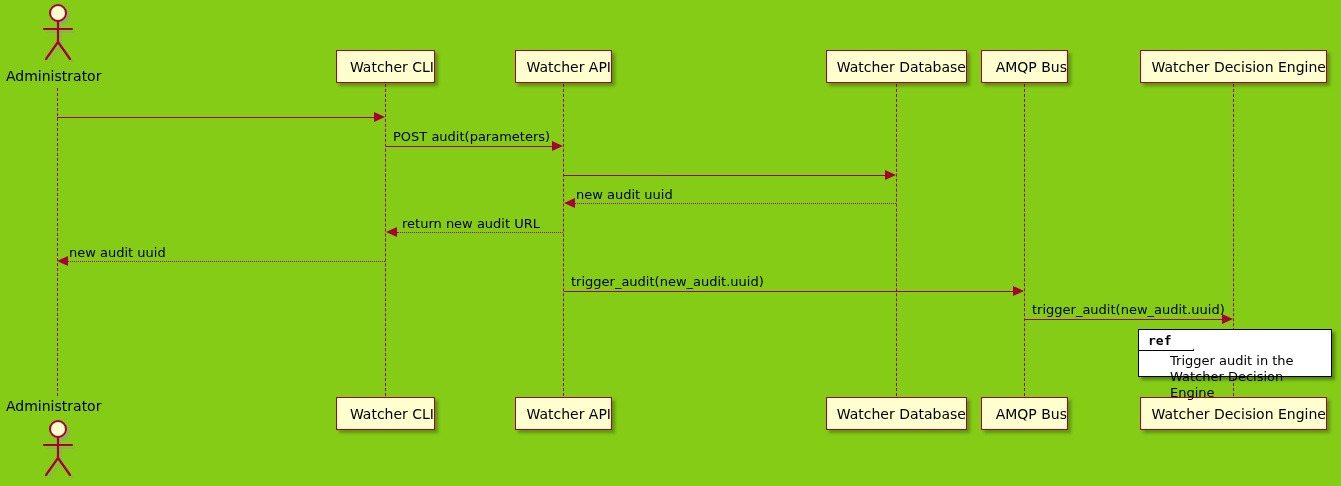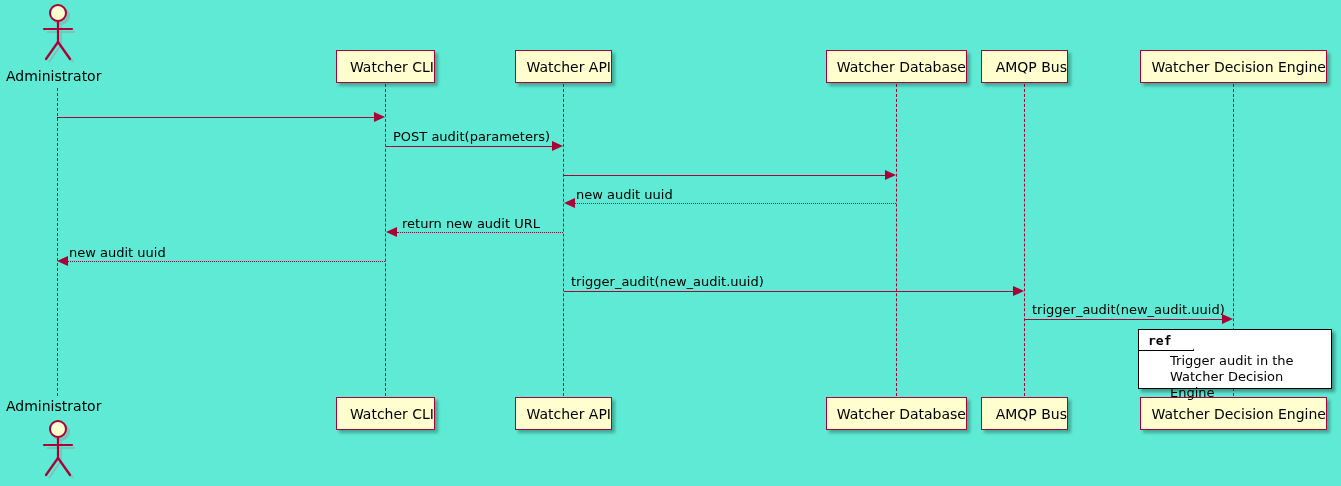--- a/index.html
+++ b/index.html
@@ -4,21 +4,21 @@
 <style>
   html, body {
     margin: 0;
     padding: 0;
     background: #FFFFFF;
   }
   #diagram {
     position: relative;
     width: 1341px;
     height: 486px;
-    background: #5eead4;
+    background: #84cc16;
     font-family: "DejaVu Sans", sans-serif;
     overflow: hidden;
   }
   
   .participant {
     position: absolute;
     box-sizing: border-box;
     background: #FEFECE;
     border: 1.5px solid #A80036;
     color: #000000;
@@ -191,21 +191,21 @@
   <div class="msg-arrow left" style="left:57px; top:256px;"></div>
 
   <div class="msg-label" style="left:571px; top:274px;">trigger_audit(new_audit.uuid)</div>
   <div class="msg-line" style="left:564px; top:291px; width:454px;"></div>
   <div class="msg-arrow right" style="left:1013px; top:286px;"></div>
 
   <div class="msg-label" style="left:1032px; top:302px;">trigger_audit(new_audit.uuid)</div>
   <div class="msg-line" style="left:1025px; top:319px; width:202px;"></div>
   <div class="msg-arrow right" style="left:1222px; top:314px;"></div>
 
-  <div class="ref-box" style="left:1138px; top:329px; width:194px; height:60px;">
+  <div class="ref-box" style="left:1138px; top:329px; width:194px; height:48px;">
     <div class="ref-tab">ref</div>
     <div class="ref-body" style="top:23px;">Trigger audit in the</div>
     <div class="ref-body" style="top:39px;">Watcher Decision Engine</div>
   </div>
 
   <div class="participant" style="left:336px; top:397px; width:99px; height:33px;">
     <span>Watcher CLI</span>
   </div>
   <div class="participant" style="left:515px; top:397px; width:97px; height:33px;">
     <span>Watcher API</span>

